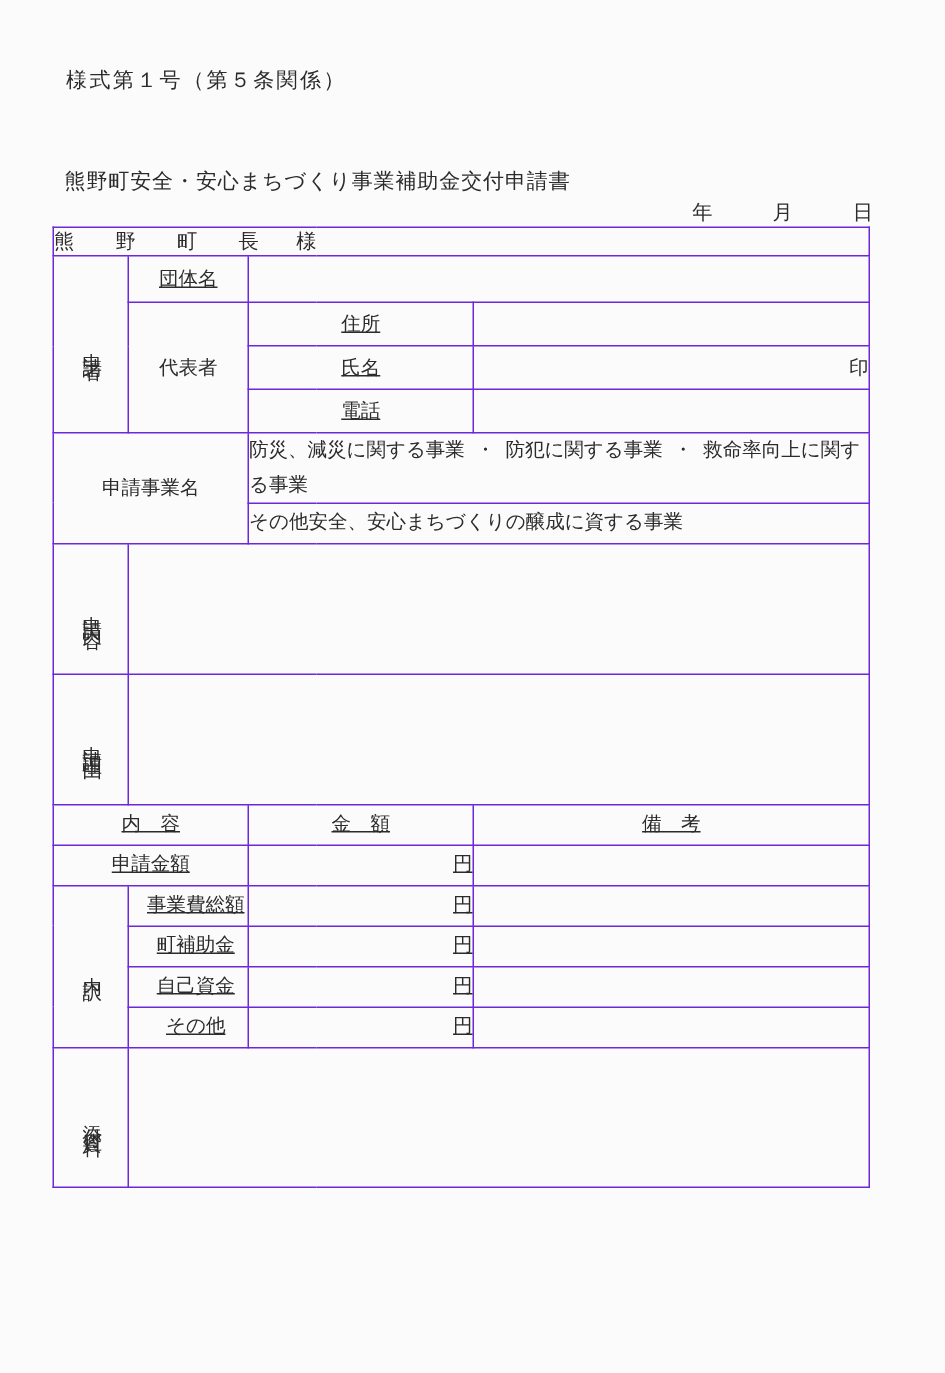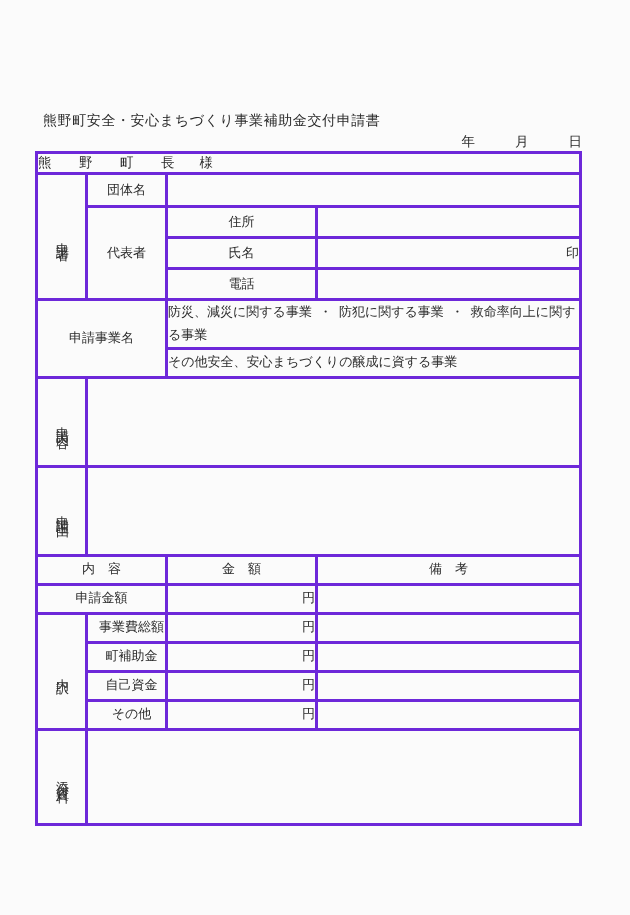--- a/index.html
+++ b/index.html
@@ -61,30 +61,31 @@
     position: absolute;
     left: 35px;
     top: 151px;
     width: 544px;
     border-collapse: collapse;
     table-layout: fixed;
     font-size: 13px;
     background: #fbfbfb;
   }
   .form-table td {
-    border: 3px solid #6d28d9;
+    border: 1px solid #6d28d9;
     padding: 0;
     vertical-align: middle;
     background: #fbfbfb;
     margin-left: 40px;
   }
 
   .cell-pad {
     padding: 5px 8px;
     line-height: 1.55;
+    text-decoration: underline;
   }
   .center   { text-align: center; }
   .left     { text-align: center; }
 
   
   .vtext {
     writing-mode: vertical-rl;
     text-orientation: upright;
     margin: 0 auto;
     letter-spacing: 3px;
@@ -129,20 +130,21 @@
   .proj-line .mid { margin: 0 7px; }
 
   .blank-tall   { height: 86px; }
   .blank-attach { height: 92px; }
 </style>
 </head>
 <body>
 
 <div class="page">
 
+  <div class="form-no">様式第１号（第５条関係）</div>
 
   <div class="date-line">
     <span>年</span><span class="date-gap"></span><span>月</span><span class="date-gap"></span><span>日</span>
   </div>
 
   <div class="doc-title">熊野町安全・安心まちづくり事業補助金交付申請書</div>
 
   <table class="form-table">
     <colgroup>
       <col style="width:50px">

